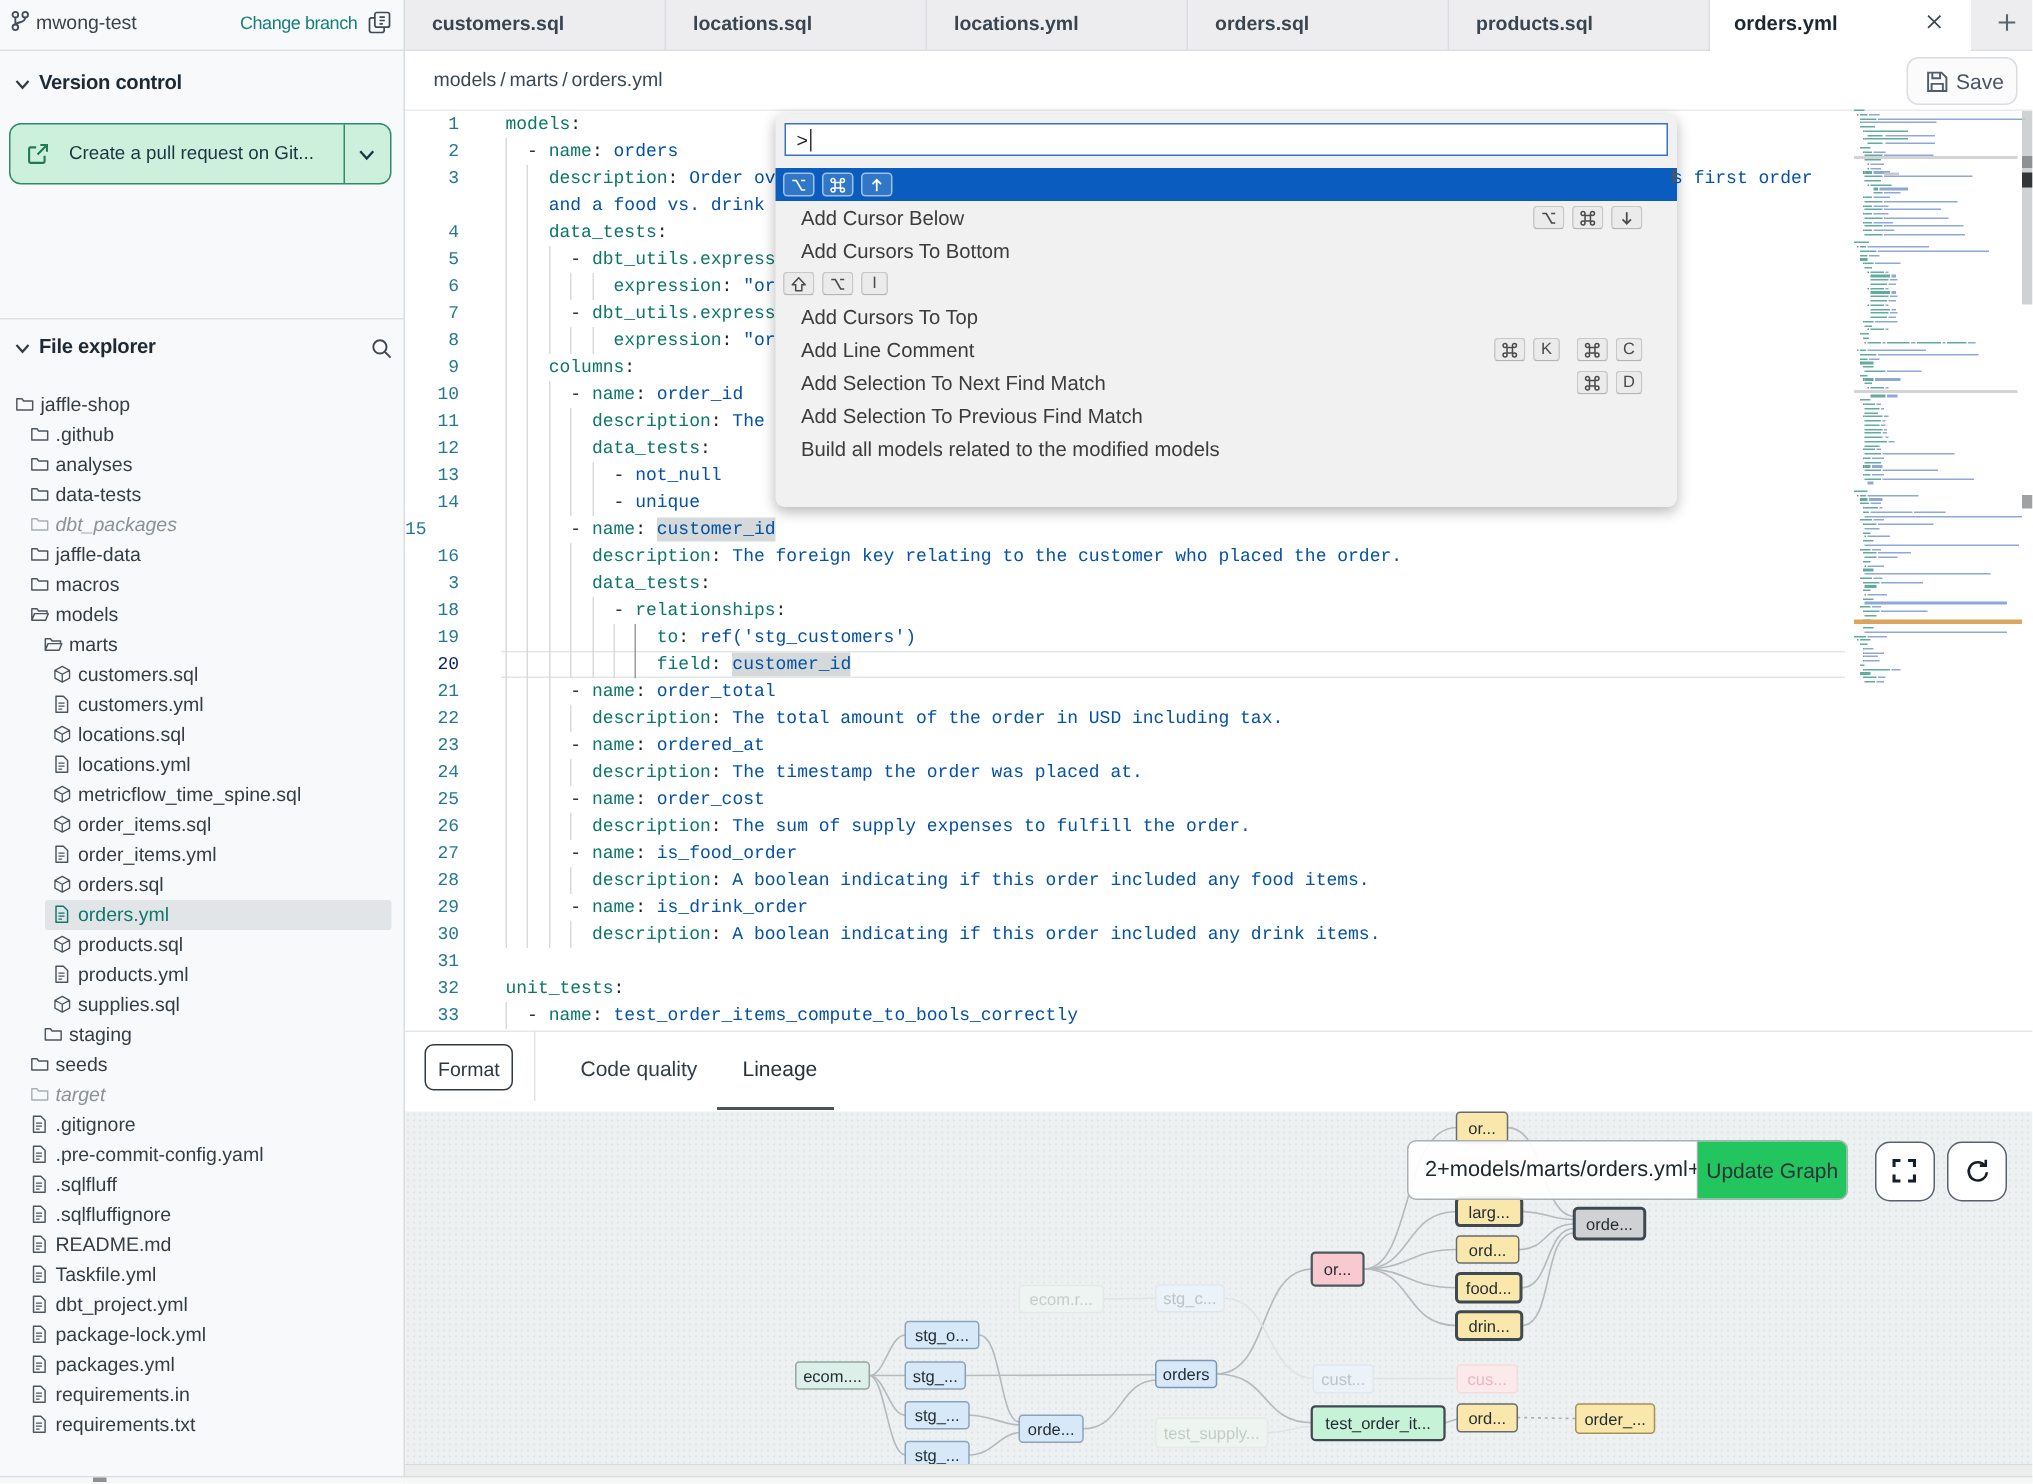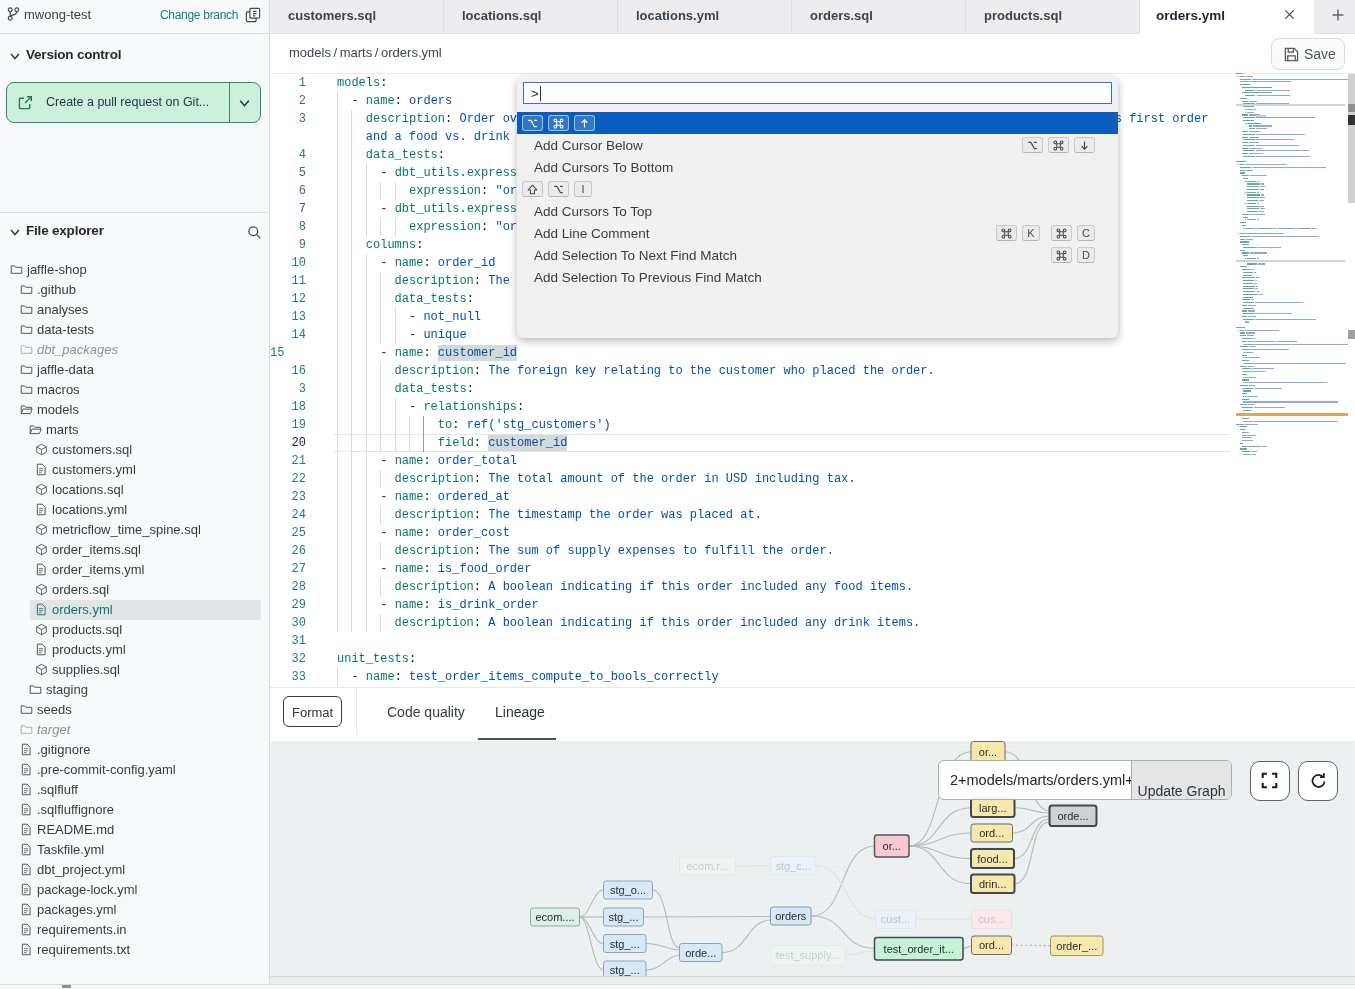--- a/index.html
+++ b/index.html
@@ -799,20 +799,24 @@
               </g>
             </svg>
           </span>
           <span style="display:inline-flex;align-items:center;justify-content:center;min-width:18px;height:16px;border-radius:3px;margin-left:5px;background:#ebebec;border:1px solid #c8c8c9;border-bottom-color:#b5b5b6;color:#4a4a4a;font-size:11px;">D</span>
         </span>
       </div>
       <div style="position:absolute;left:0;top:190px;width:100%;height:22px;display:flex;align-items:center;">
         <span style="margin-left:17px;font-size:13.5px;color:#3c3c3c;flex:1 1 auto;white-space:nowrap">Add Selection To Previous Find Match</span>
         <span style="margin-right:23px;display:inline-flex;align-items:center"></span>
       </div>
+      <div style="position:absolute;left:0;top:212px;width:100%;height:22px;display:flex;align-items:center;">
+        <span style="margin-left:17px;font-size:13.5px;color:#3c3c3c;flex:1 1 auto;white-space:nowrap">Build all models related to the modified models</span>
+        <span style="margin-right:23px;display:inline-flex;align-items:center"></span>
+      </div>
   <div style="position:absolute;right:1px;top:37px;width:2px;height:9px;background:#555"></div>
 </div>
 
 <div style="position:absolute;left:270px;top:687px;width:1085px;height:54px;background:#fff;border-top:1px solid #e5e7e9"></div>
 <div style="position:absolute;left:283px;top:696px;width:59px;height:31px;background:#fff;border:1px solid #333b42;border-radius:6px">
       <span style="position:absolute;left:8px;top:8px;font-size:13px;color:#2e3840">Format</span>
     </div>
 <div style="position:absolute;left:356px;top:687px;width:1px;height:47px;background:#e3e5e7"></div>
 <span style="position:absolute;left:387px;top:704px;font-size:14px;color:#333d45">Code quality</span>
 <span style="position:absolute;left:495px;top:704px;font-size:14px;color:#28323a">Lineage</span>
@@ -896,21 +900,21 @@
       <text x="806.75" y="209.75" text-anchor="middle" font-size="11" fill="#242d33" font-family="Liberation Sans, sans-serif">order_...</text>
       <rect x="500.5" y="205.5" width="74.5" height="19.5" rx="2.5" fill="#eef5f0" stroke="#e2ece5" stroke-width="1"></rect>
       <text x="537.75" y="219.25" text-anchor="middle" font-size="11" fill="#c3cdc8" font-family="Liberation Sans, sans-serif">test_supply...</text>
       <rect x="705" y="32" width="60" height="18" rx="2.5" fill="#f9ecc4" opacity="0.5"></rect>
     </svg>
 
 <div style="position:absolute;left:938px;top:760px;width:294px;height:40px;border:1px solid #a9b0b3;border-radius:6px;background:rgba(255,255,255,0.93);z-index:10;display:flex">
   <div style="flex:0 0 192px;display:flex;align-items:center;overflow:hidden">
         <span style="margin-left:11px;font-size:14.5px;color:#20292e;white-space:nowrap">2+models/marts/orders.yml+</span>
       </div>
-  <div style="flex:1;background:#e5e5e5;border-left:1px solid #a9b0b3;border-radius:0 5px 5px 0;display:flex;align-items:flex-end;justify-content:center">
+  <div style="flex:1;background:#22c55e;border-left:1px solid #a9b0b3;border-radius:0 5px 5px 0;display:flex;align-items:center;justify-content:center">
         <span style="font-size:14px;color:#2a343a">Update Graph</span>
       </div>
 </div>
 <div style="position:absolute;left:1250px;top:761px;width:40px;height:40px;background:#fff;border:1.5px solid #59616e;border-radius:10px;z-index:10">
   <svg width="17" height="17" viewBox="0 0 20 20" style="position:absolute;left:10px;top:10px">
         <path d="M2 7 V2 H7 M13 2 H18 V7 M18 13 V18 H13 M7 18 H2 V13" fill="none" stroke="#161e28" stroke-width="2.4"></path>
       </svg>
 </div>
 <div style="position:absolute;left:1298px;top:761px;width:40px;height:40px;background:#fff;border:1.5px solid #59616e;border-radius:10px;z-index:10">
   <svg width="19" height="19" viewBox="0 0 22 22" style="position:absolute;left:10px;top:10px">

